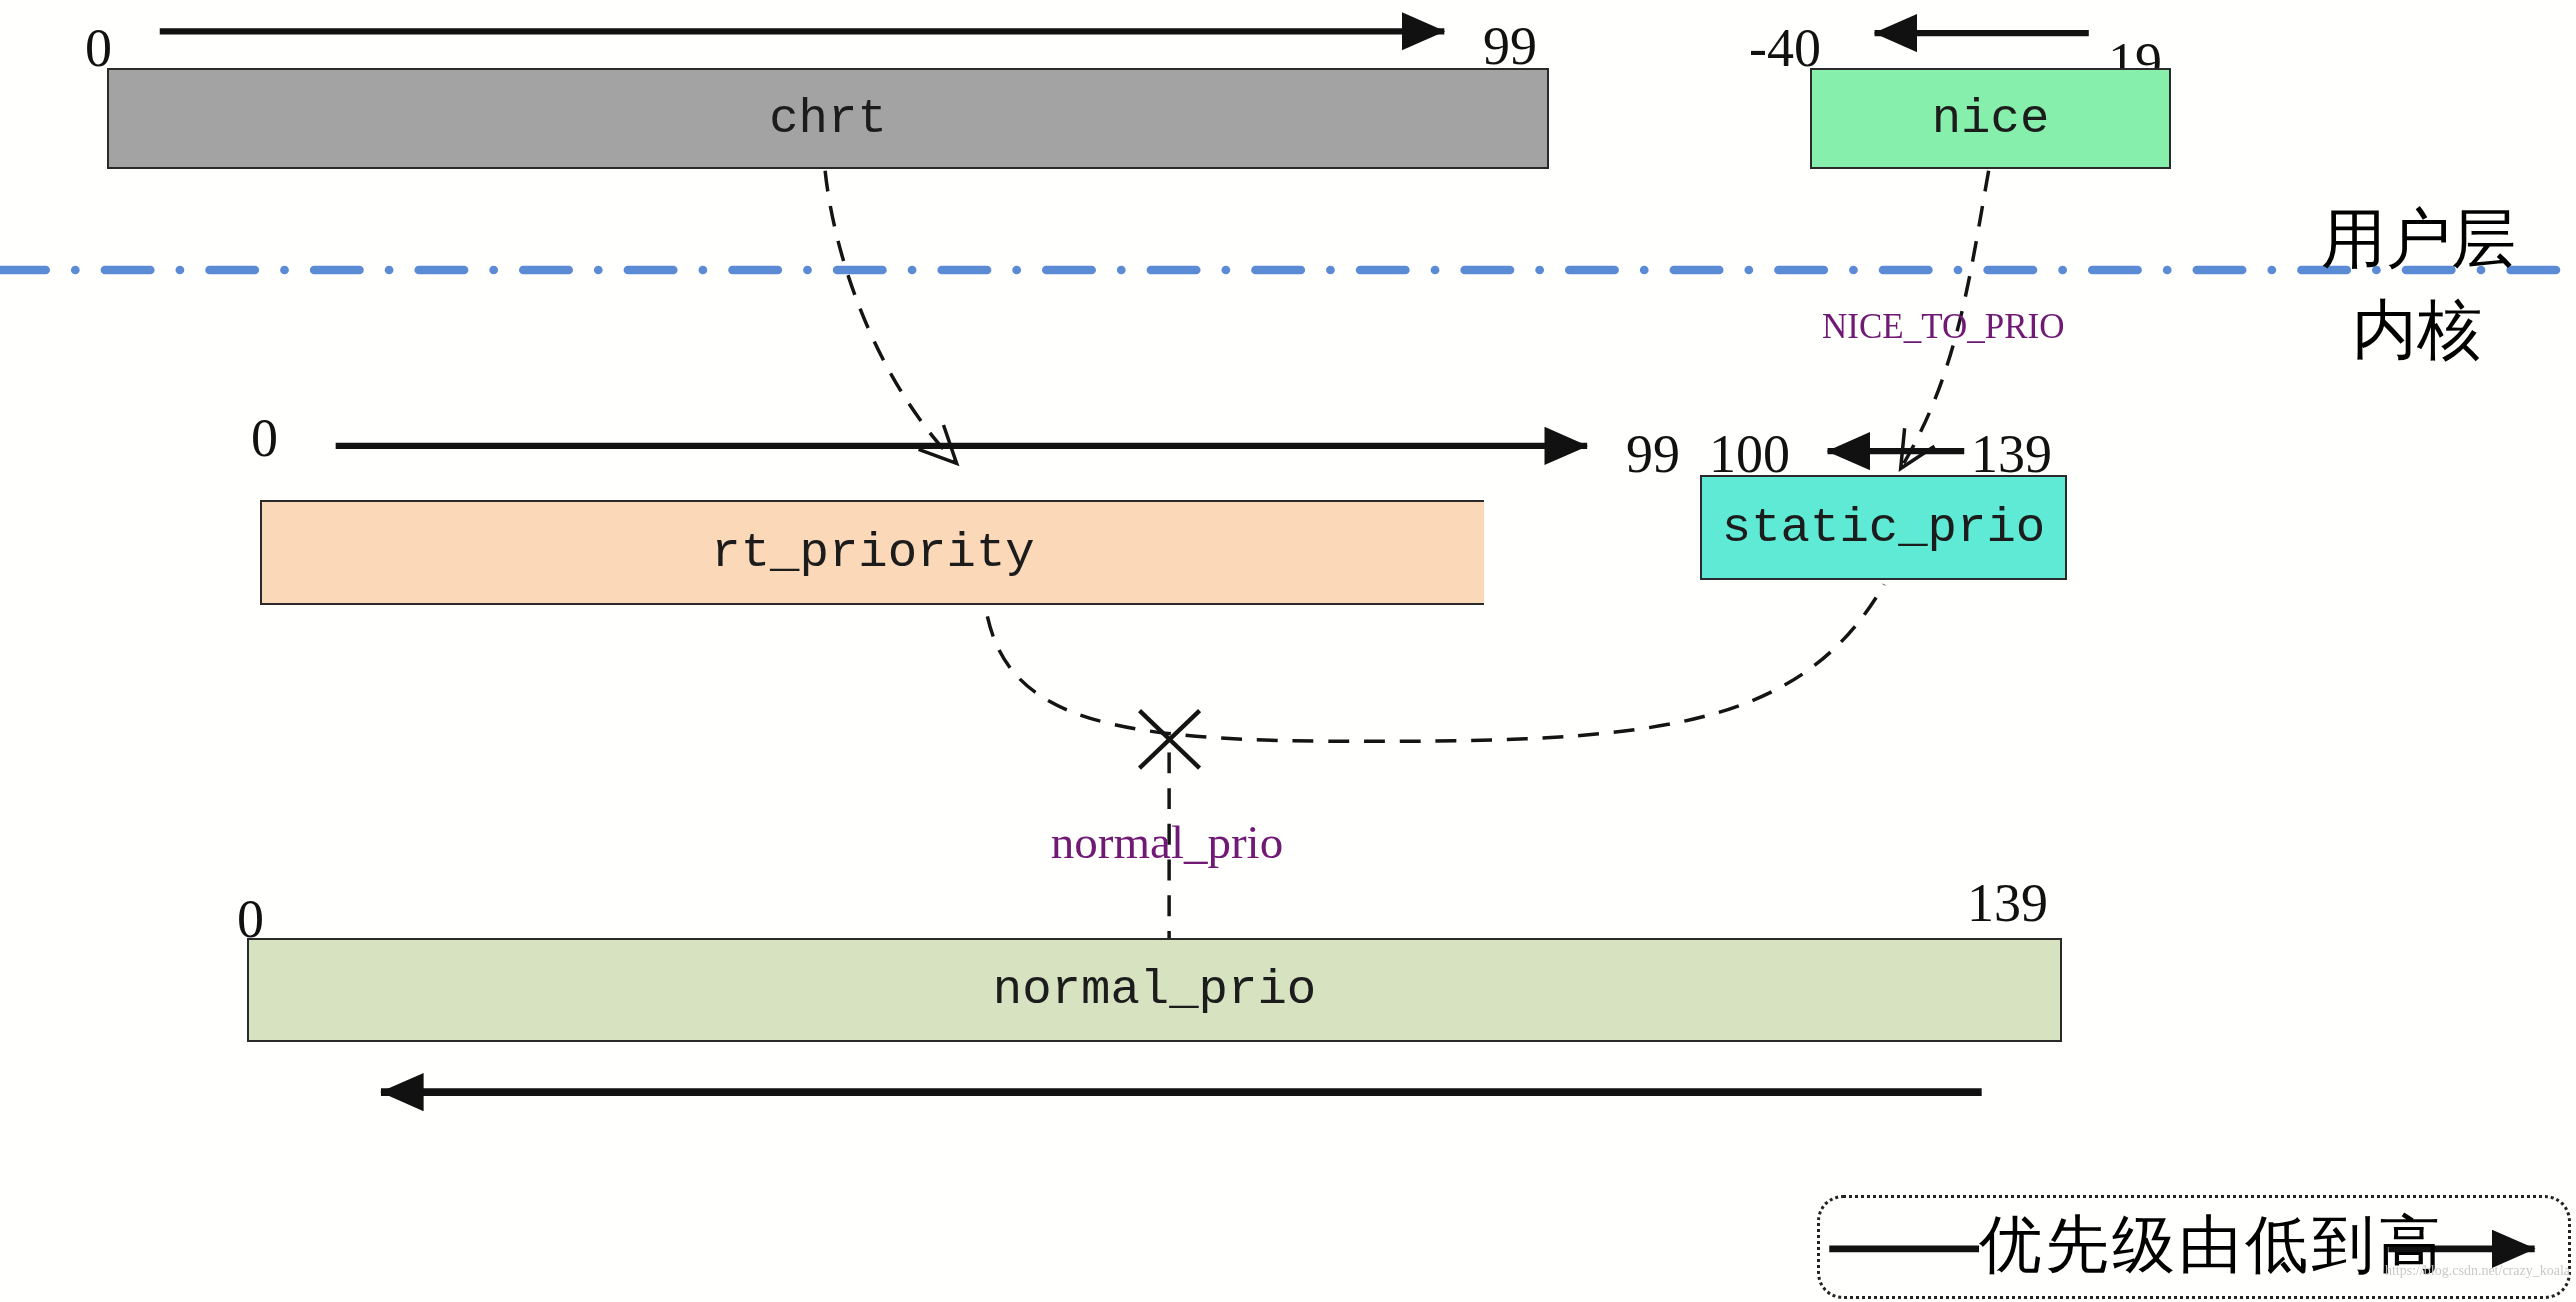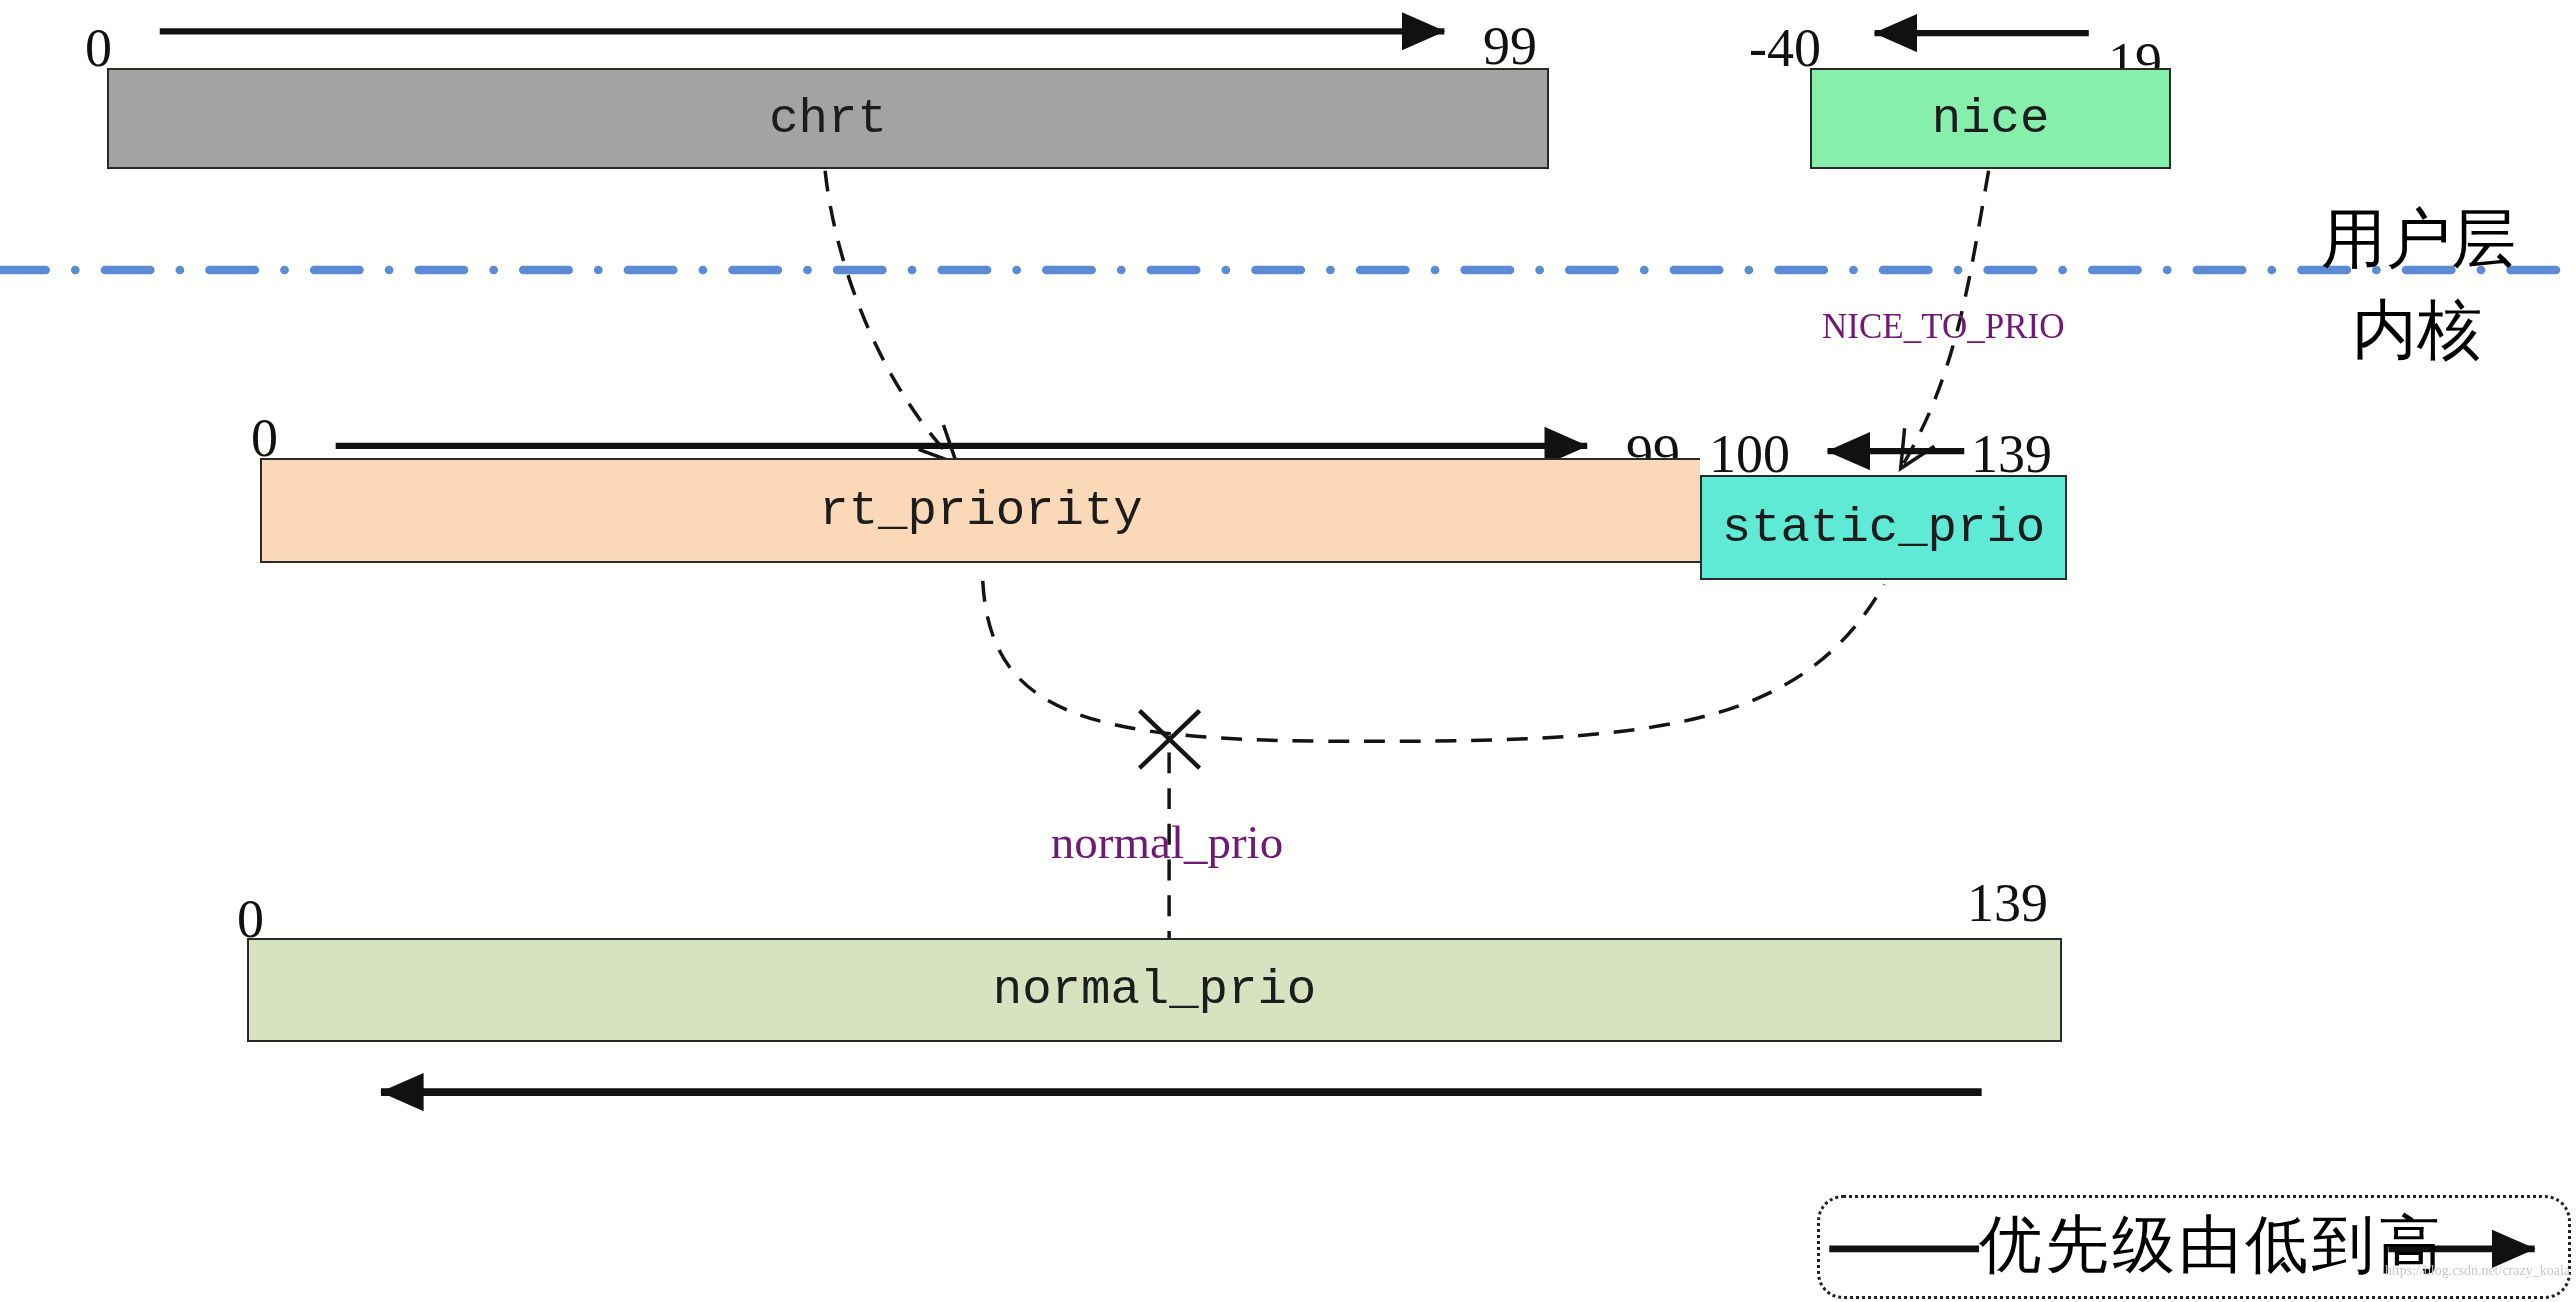--- a/index.html
+++ b/index.html
@@ -7,21 +7,21 @@
        font-family:"Liberation Serif","DejaVu Serif",serif;color:#141414;}
   .stage{position:relative;width:2576px;height:1302px;background:#fffffe;}
   .lines{position:absolute;left:0;top:0;width:2576px;height:1302px;}
 
   .box{position:absolute;box-sizing:border-box;border:2.6px solid #2a2a2a;
        display:flex;align-items:center;justify-content:center;
        font-family:"Liberation Mono","DejaVu Sans Mono",monospace;
        font-size:49px;color:#1c1c1c;white-space:nowrap;}
   .box-chrt   {left:107px; top:68px;  width:1442px;height:101px;background:#a3a3a3;}
   .box-nice   {left:1810px;top:68px;  width:361px; height:101px;background:#86efac;}
-  .box-rt     {left:260px; top:458px; width:1440px;height:105px;background:#fad8b8;border-right:none;}
+  .box-rt     {left:260px; top:500px; width:1224px;height:105px;background:#fad8b8;border-right:none;}
   .box-static {left:1700px;top:475px; width:367px; height:105px;background:#5eead4;}
   .box-normal {left:247px; top:938px;width:1815px;height:104px;background:#d6e2c0;}
 
   .num{position:absolute;font-size:54px;line-height:1;color:#111;white-space:nowrap;}
   .lbl-mono{position:absolute;font-family:Liberation Serif, serif;
             color:#701a75;white-space:nowrap;}
   .cjk{position:absolute;font-size:65px;line-height:1;color:#000000;white-space:nowrap;}
 
   .num-top-0   {left:85px;  top:21px;}
   .num-top-99  {left:1483px;top:19px;}

